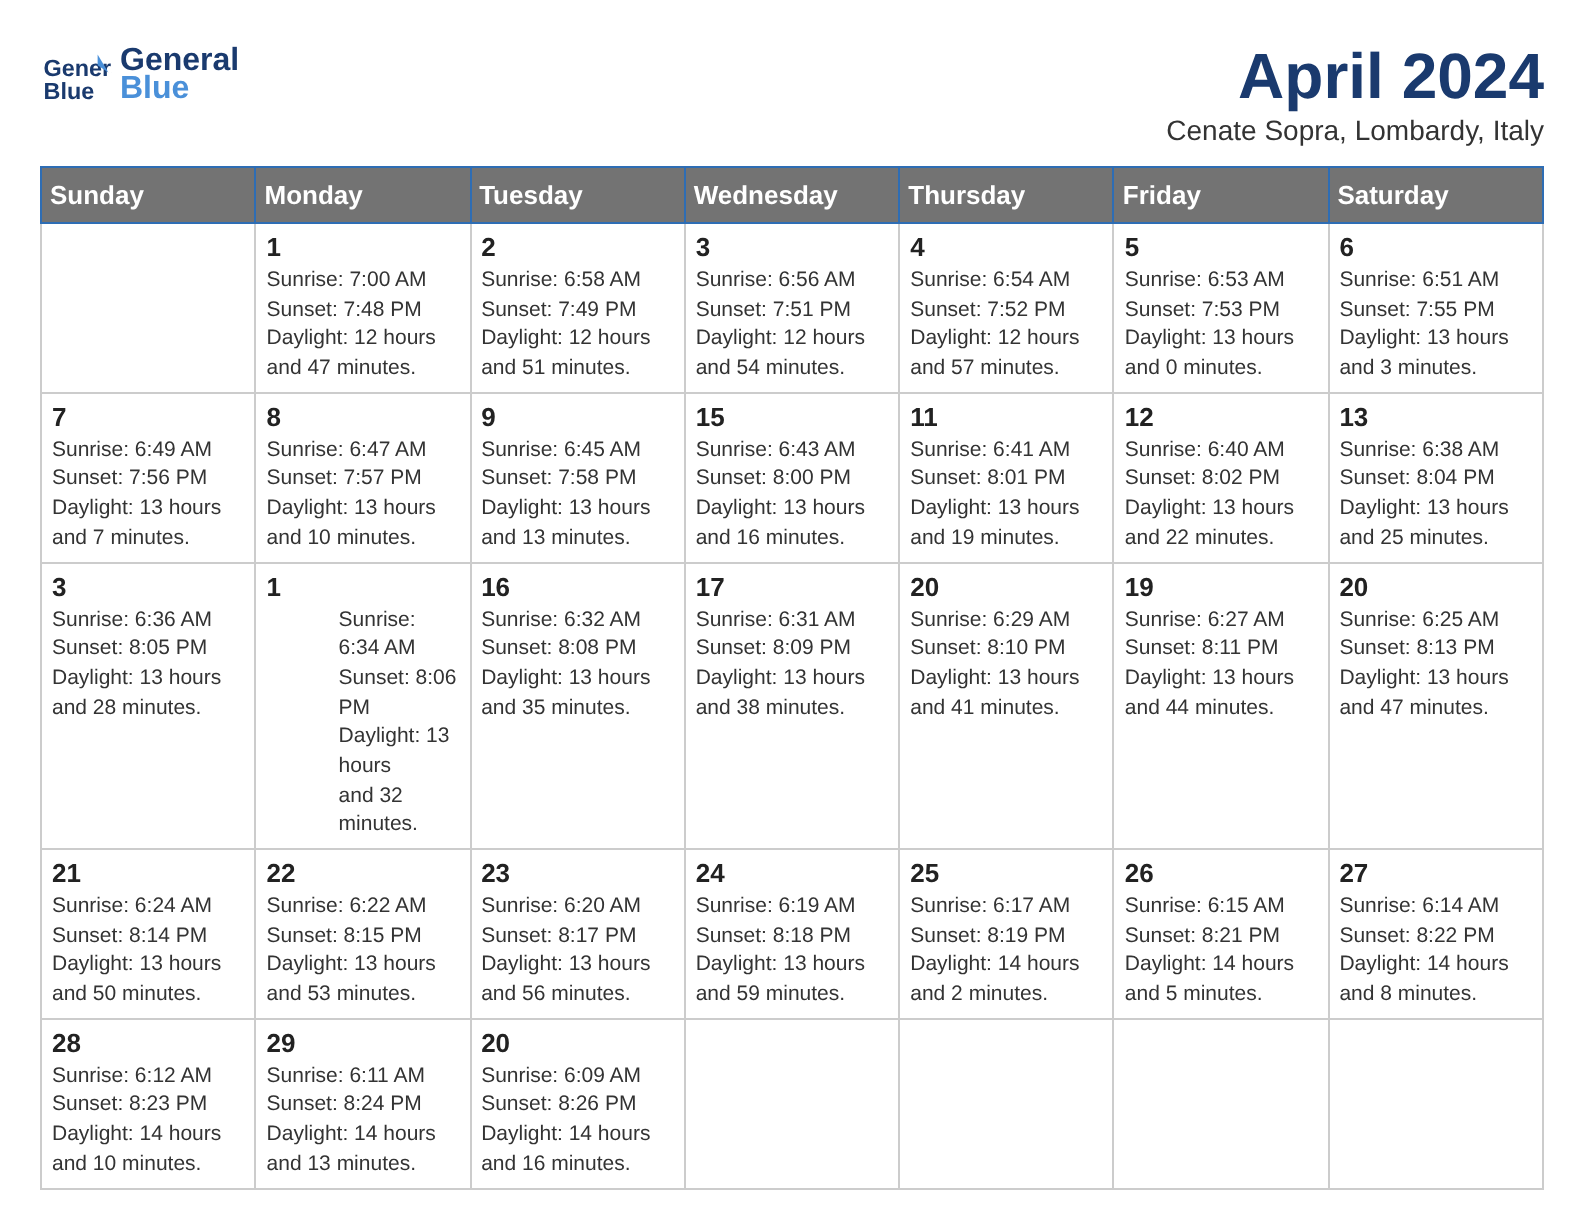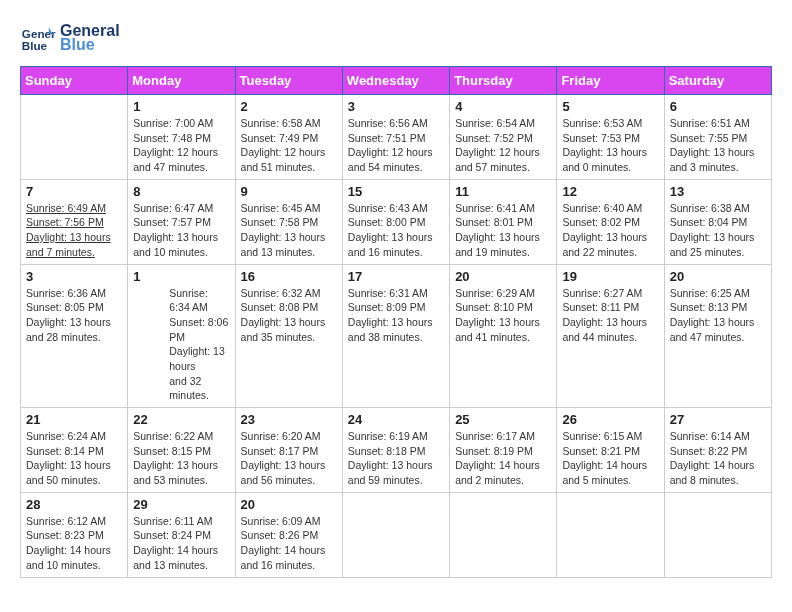--- a/index.html
+++ b/index.html
@@ -36,21 +36,21 @@
     .calendar-subtitle {
       font-size: 14px;
       color: #333;
     }
     table {
       width: 100%;
       border-collapse: collapse;
       font-size: 11px;
     }
     thead tr th {
-      background-color: #d946ef;
+      background-color: #737373;
       color: white;
       padding: 6px 4px;
       text-align: left;
       font-size: 13px;
       font-weight: bold;
       border: 1px solid #2e6db4;
     }
     tbody tr td {
       border: 1px solid #ccc;
       vertical-align: top;
@@ -88,20 +88,24 @@
     <svg class="logo-icon" viewBox="0 0 40 40" xmlns="http://www.w3.org/2000/svg">
       <text x="2" y="20" font-size="13" font-weight="bold" fill="#1a3a6e">General</text>
       <text x="2" y="33" font-size="13" font-weight="bold" fill="#1a3a6e">Blue</text>
       <polygon points="32,8 38,18 32,14" fill="#4a90d9"></polygon>
     </svg>
     <div>
       <div style="font-size:16px;font-weight:bold;color:#1a3a6e;">General</div>
       <div style="font-size:16px;font-weight:bold;color:#4a90d9;margin-top:-4px;">Blue</div>
     </div>
   </div>
+  <div class="title-area">
+    <div class="calendar-title">April 2024</div>
+    <div class="calendar-subtitle">Cenate Sopra, Lombardy, Italy</div>
+  </div>
 </div>
 
 <table>
   <thead>
     <tr>
     <th>Sunday</th>
         <th>Monday</th>
         <th>Tuesday</th>
         <th>Wednesday</th>
         <th>Thursday</th>
@@ -151,21 +155,21 @@
           <span class="day-num">6</span>
           <div class="day-info" style="white-space: pre-line;">Sunrise: 6:51 AM
 Sunset: 7:55 PM
 Daylight: 13 hours
 and 3 minutes.</div>
         </td>
       </tr>
       <tr>
         <td>
           <span class="day-num">7</span>
-          <div class="day-info" style="white-space: pre-line; text-decoration: underline;">Sunrise: 6:49 AM
+          <div class="day-info" style="white-space: pre-line;">Sunrise: 6:49 AM
 Sunset: 7:56 PM
 Daylight: 13 hours
 and 7 minutes.</div>
         </td>
         <td>
           <span class="day-num">8</span>
           <div class="day-info" style="white-space: pre-line;">Sunrise: 6:47 AM
 Sunset: 7:57 PM
 Daylight: 13 hours
 and 10 minutes.</div>

